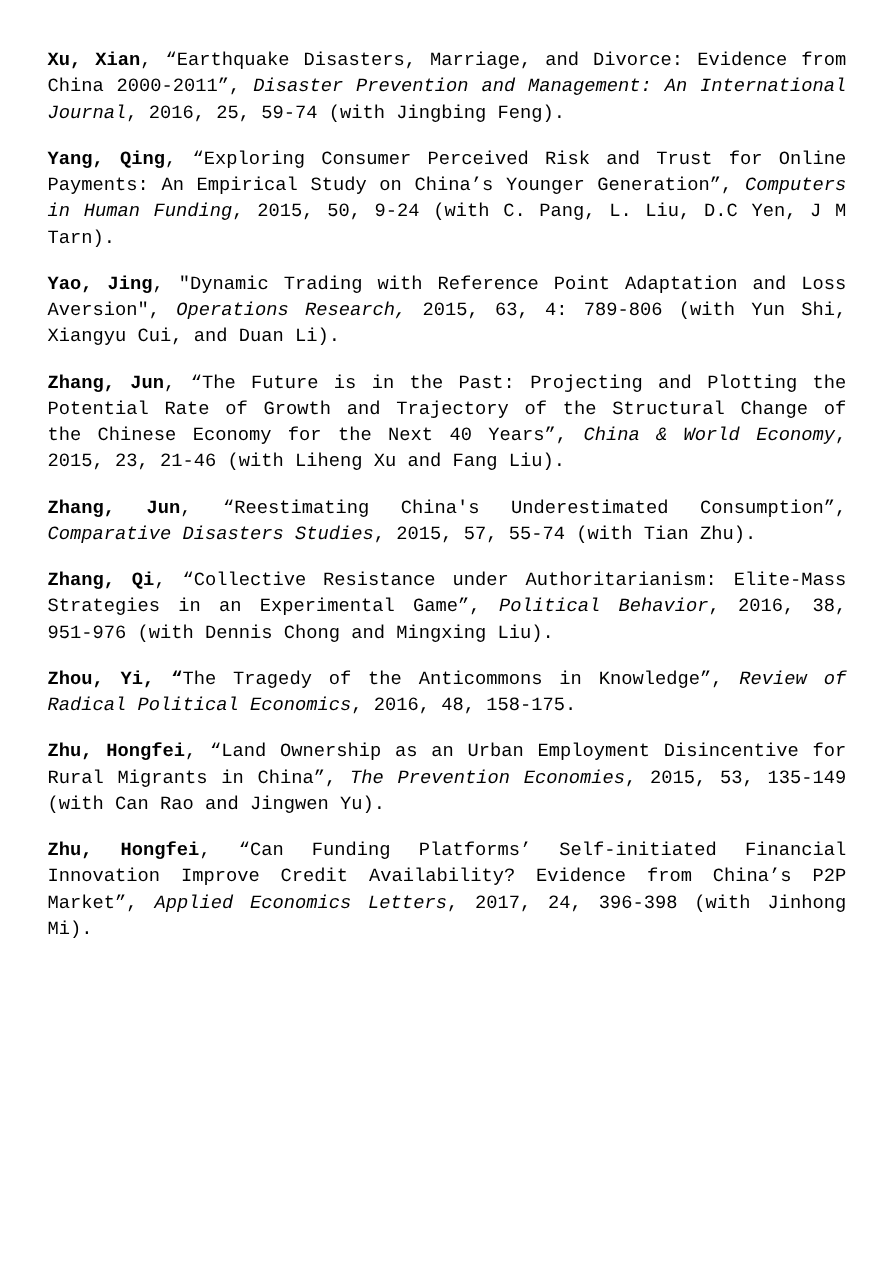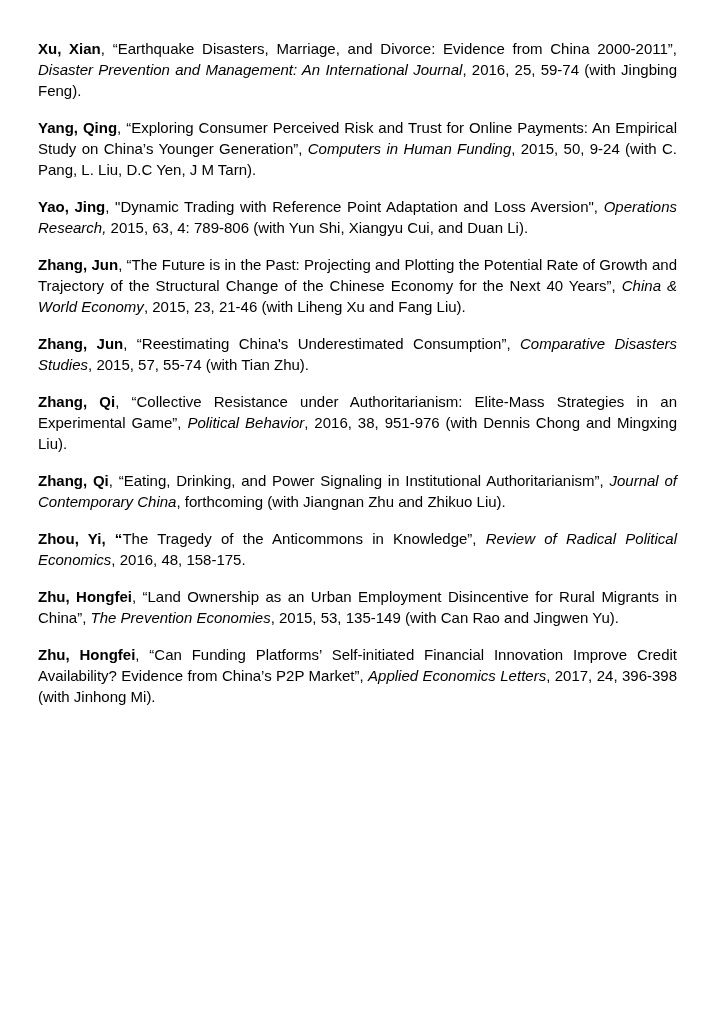--- a/index.html
+++ b/index.html
@@ -8,21 +8,21 @@
     background: #ffffff;
   }
   .page {
     position: relative;
     width: 716px;
     height: 1012px;
     box-sizing: border-box;
     background: #ffffff;
     padding: 38px 39px 0 38px;
     overflow: hidden;
-    font-family: Liberation Sans, sans-serif;
+    font-family: Liberation Mono, monospace;
     font-size: 15px;
     line-height: 21px;
     color: #000000;
   }
   .pub-list {
     width: 639px;
   }
   .pub {
     margin: 0 0 16px 0;
     text-align: justify;
@@ -48,21 +48,20 @@
 
   <p class="pub"><b class="author">Yao, Jing</b><span>, "Dynamic Trading with Reference Point Adaptation and Loss Aversion", </span><i class="journal">Operations Research,</i><span> 2015, 63, 4: 789-806 (with Yun Shi, Xiangyu Cui, and Duan Li).</span></p>
 
   <p class="pub"><b class="author">Zhang, Jun</b><span>, “The Future is in the Past: Projecting and Plotting the Potential Rate of Growth and Trajectory of the Structural Change of the Chinese Economy for the Next 40 Years”, </span><i class="journal">China &amp; World Economy</i><span>, 2015, 23, 21-46 (with Liheng Xu and Fang Liu).</span></p>
 
   <p class="pub"><b class="author">Zhang, Jun</b><span>, “Reestimating China's Underestimated Consumption”, </span><i class="journal">Comparative Disasters Studies</i><span>, 2015, 57, 55-74 (with Tian Zhu).</span></p>
 
 
   <p class="pub"><b class="author">Zhang, Qi</b><span>, “Collective Resistance under Authoritarianism: Elite-Mass Strategies in an Experimental Game”, </span><i class="journal">Political Behavior</i><span>, 2016, 38, 951-976 (with Dennis Chong and Mingxing Liu).</span></p>
 
-  <p class="pub"><b class="author">Zhang, Qi</b><span>, “Eating, Drinking, and Power Signaling in Institutional Authoritarianism”, </span><i class="journal">Journal of Contemporary China</i><span>, forthcoming (with Jiangnan Zhu and Zhikuo Liu).</span></p>
 
   <p class="pub"><b class="author">Zhou, Yi, “</b><span>The Tragedy of the Anticommons in Knowledge”, </span><i class="journal">Review of Radical Political Economics</i><span>, 2016, 48, 158-175.</span></p>
 
   <p class="pub"><b class="author">Zhu, Hongfei</b><span>, “Land Ownership as an Urban Employment Disincentive for Rural Migrants in China”, </span><i class="journal">The Prevention Economies</i><span>, 2015, 53, 135-149 (with Can Rao and Jingwen Yu).</span></p>
 
   <p class="pub"><b class="author">Zhu, Hongfei</b><span>, “Can Funding Platforms’ Self-initiated Financial Innovation Improve Credit Availability? Evidence from China’s P2P Market”, </span><i class="journal">Applied Economics Letters</i><span>, 2017, 24, 396-398 (with Jinhong Mi).</span></p>
 </div>
 </div>
 
 </body></html>

